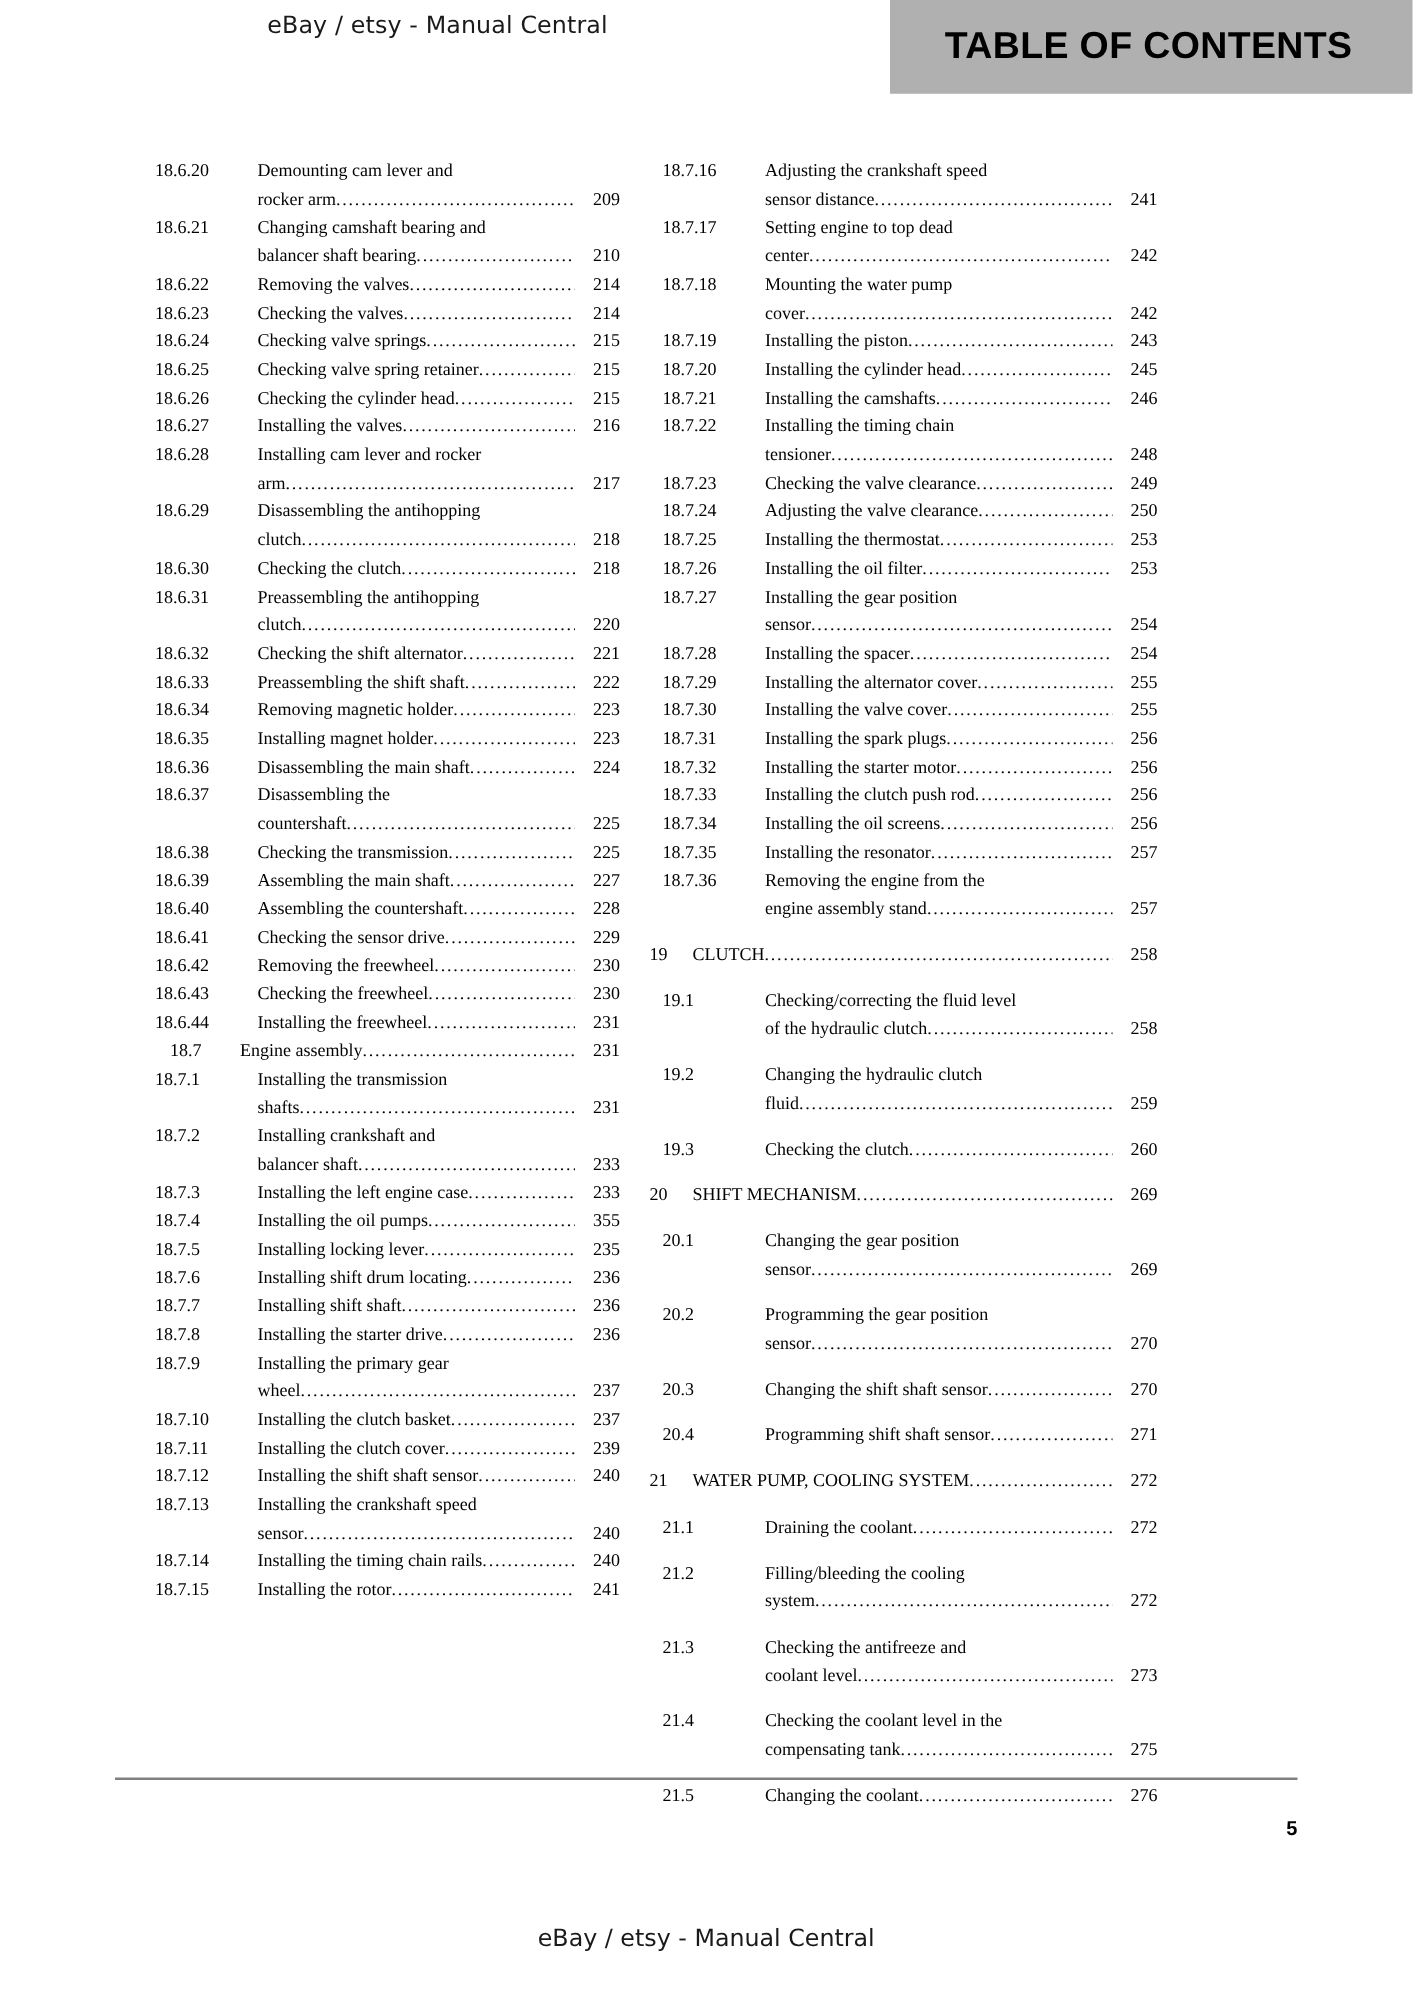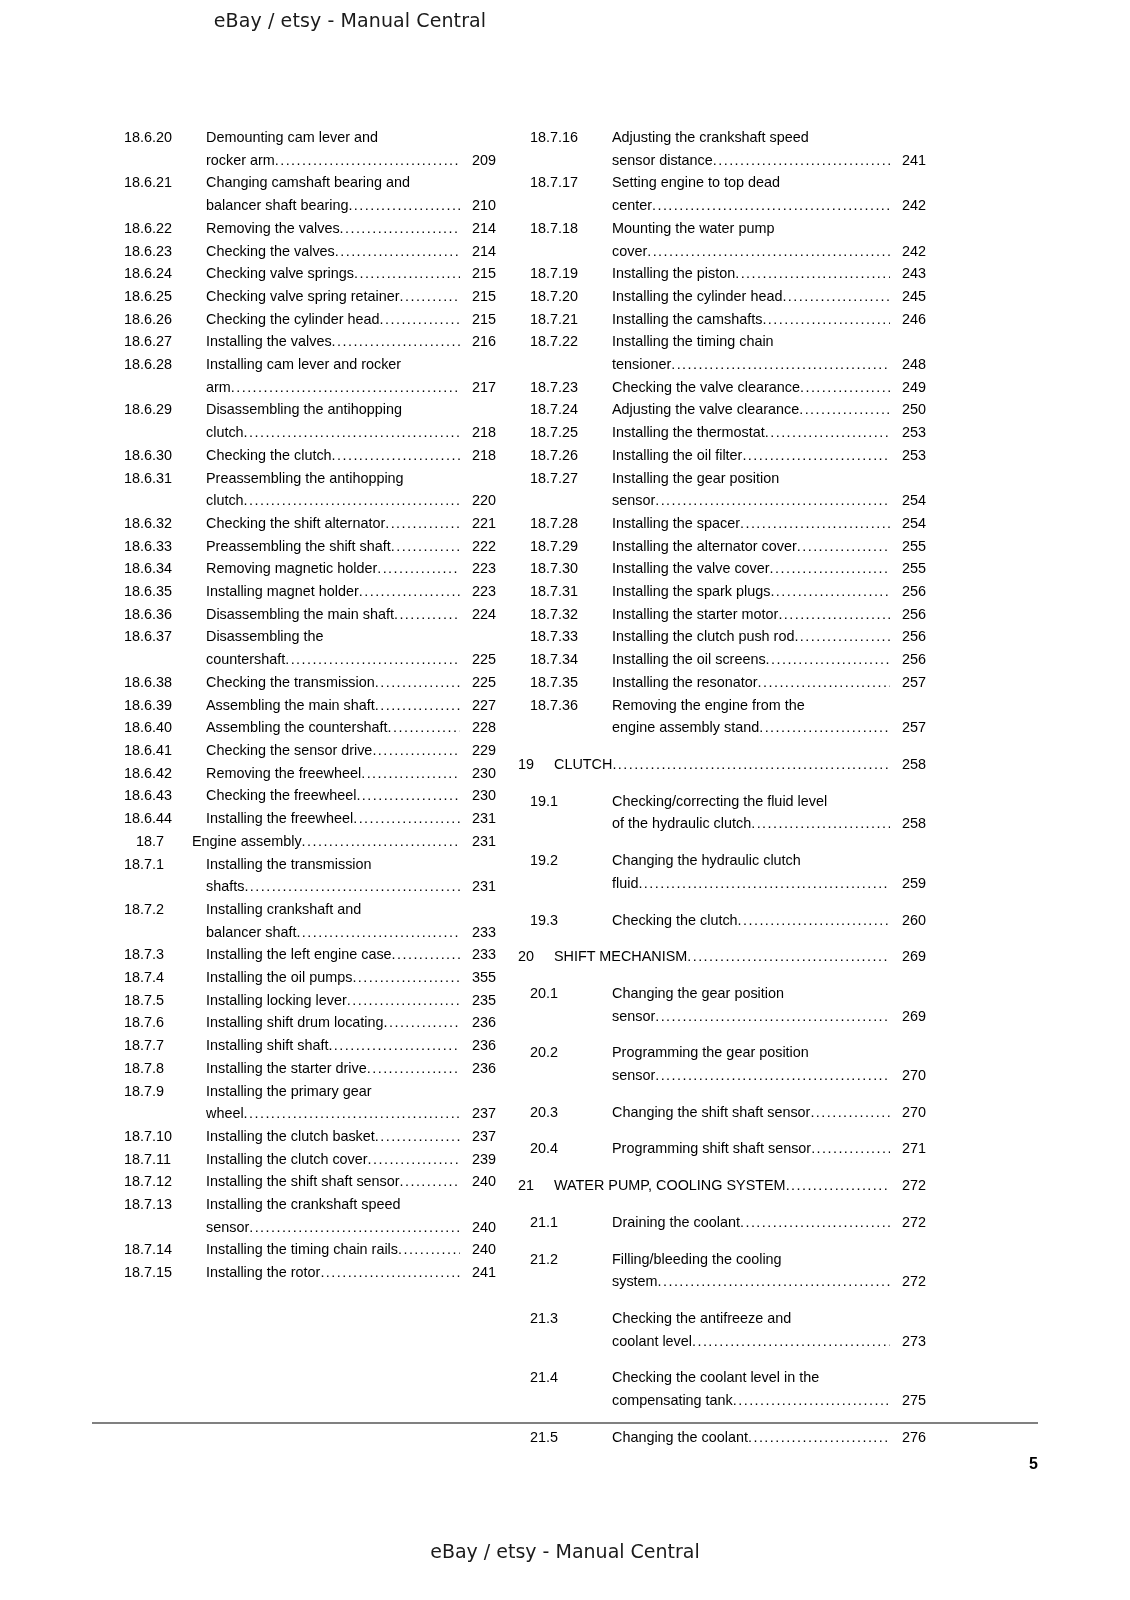--- a/index.html
+++ b/index.html
@@ -61,20 +61,21 @@
     position: absolute;
     left: 0;
     top: 126px;
     width: 1130px;
   }
   .column {
     position: absolute;
     top: 0;
     font-size: 14.4px;
     line-height: 22.7px;
+    font-family: Liberation Serif, serif;
   }
   #col-left  { left: 124px; width: 372px; }
   #col-right { left: 530px; width: 396px; }
 
   
   .toc-entry {
     position: relative;
     display: block;
     white-space: nowrap;
   }
@@ -153,20 +154,23 @@
     font-size: 19px;
     color: #1a1a1a;
     font-family: "DejaVu Sans", sans-serif;
   }
 </style>
 </head>
 <body>
 
 <div id="header">
   <div id="watermark-top">eBay / etsy - Manual Central</div>
+  <div id="toc-banner">
+    <div id="toc-banner-title">TABLE OF CONTENTS</div>
+  </div>
 </div>
 
 <div id="content">
   <div class="column" id="col-left">
       <div class="toc-entry lvl-sub">
         <span class="num">18.6.20</span>
         <span class="body">
           <div class="toc-line nodots">
             <span class="txt">Demounting cam lever and</span>
             <span class="dots">..........................................................................................</span>

